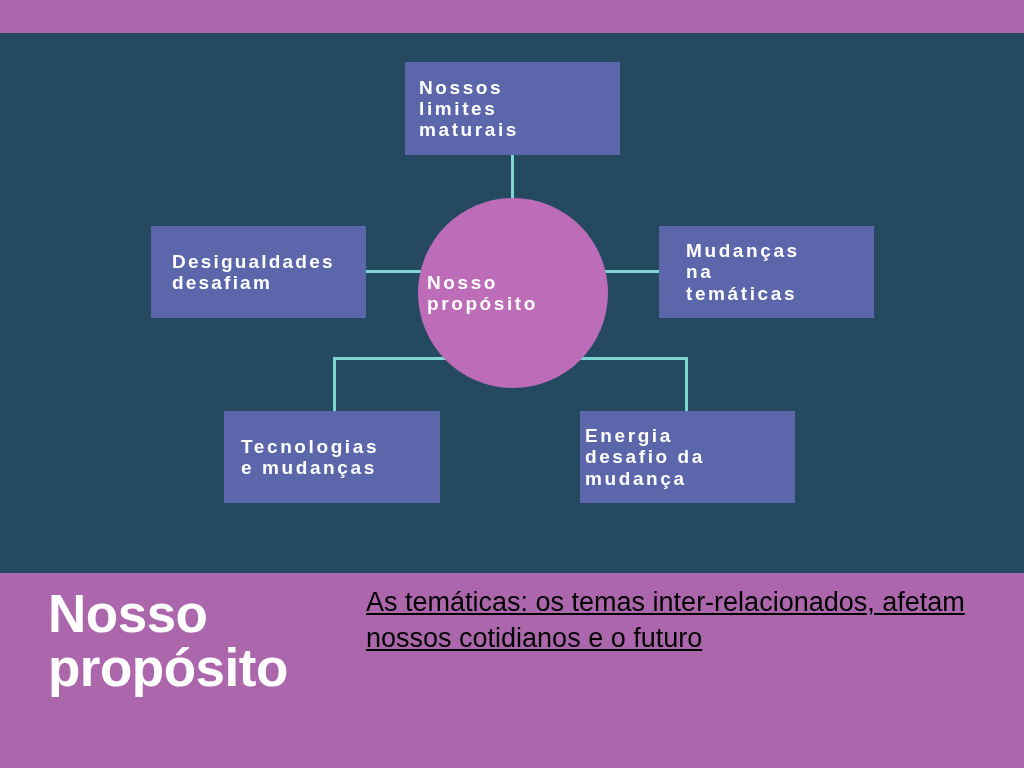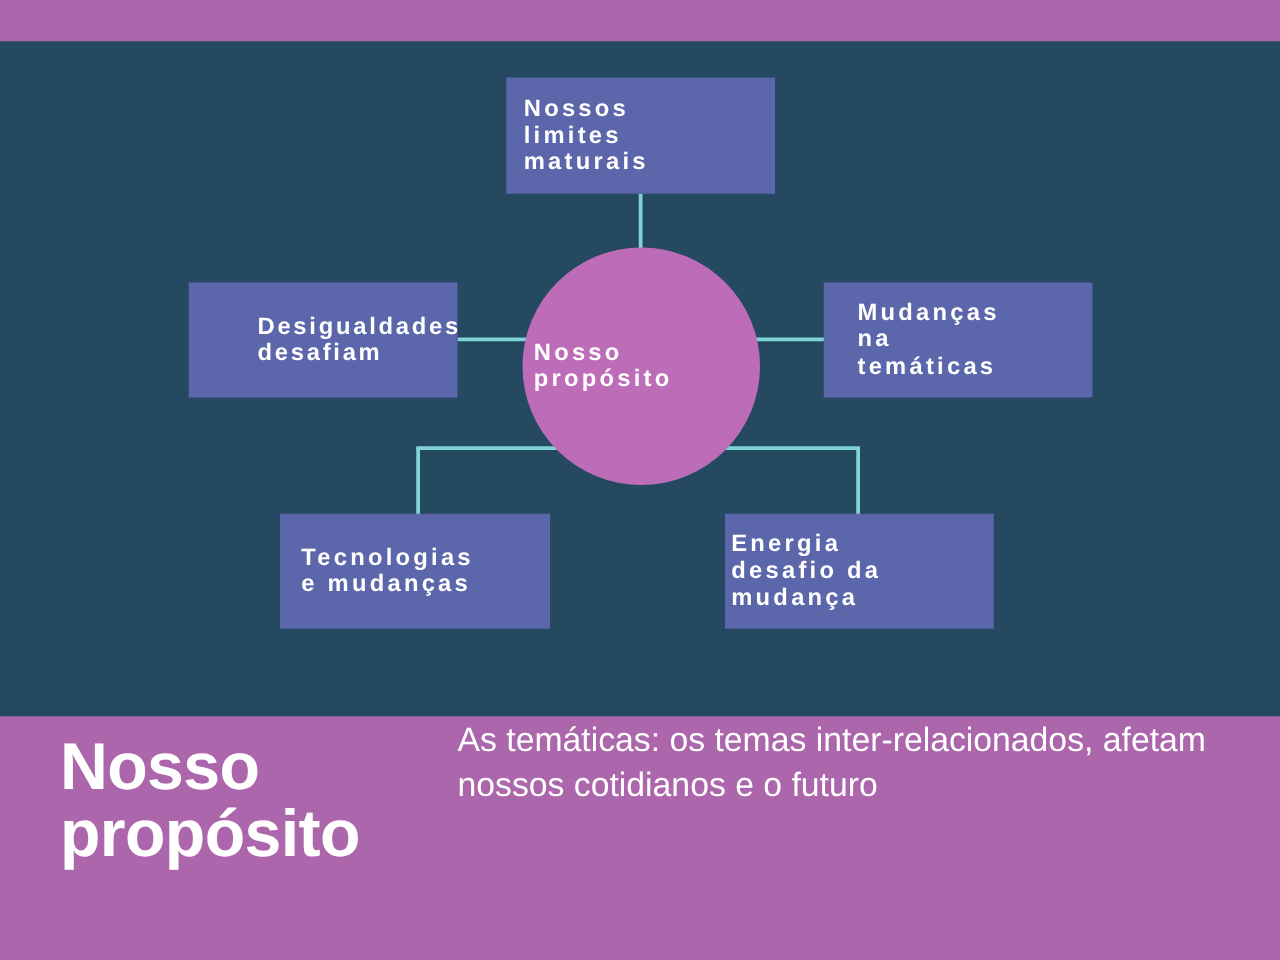--- a/index.html
+++ b/index.html
@@ -71,22 +71,21 @@
     height: 93px;
   }
   #node-left {
     left: 151px;
     top: 193px;
     width: 215px;
     height: 92px;
   }
   #node-left .node-label {
     letter-spacing: 2.2px;
-    padding-left: 11px;
-    margin-left: 44px;
+    padding-left: 21px;
   }
   #node-right {
     left: 659px;
     top: 193px;
     width: 215px;
     height: 92px;
   }
   #node-right .node-label {
     padding-left: 27px;
   }
@@ -144,27 +143,28 @@
     font-family: "Liberation Sans", sans-serif;
     font-weight: bold;
     font-size: 53px;
     line-height: 1.02;
     white-space: pre-line;
     letter-spacing: -0.5px;
   }
   #banner-subtitle {
     position: absolute;
     left: 366px;
-    top: 2px;
+    top: 12px;
     width: 645px;
-    color: #ffffff;
+    color: #000000;
     font-family: "Liberation Sans", sans-serif;
     font-weight: normal;
     font-size: 27px;
     line-height: 1.33;
+    text-decoration: underline;
   }
 </style>
 </head>
 <body>
 
 <div id="slide">
 
   <div id="top-bar"></div>
 
   <div id="diagram">

